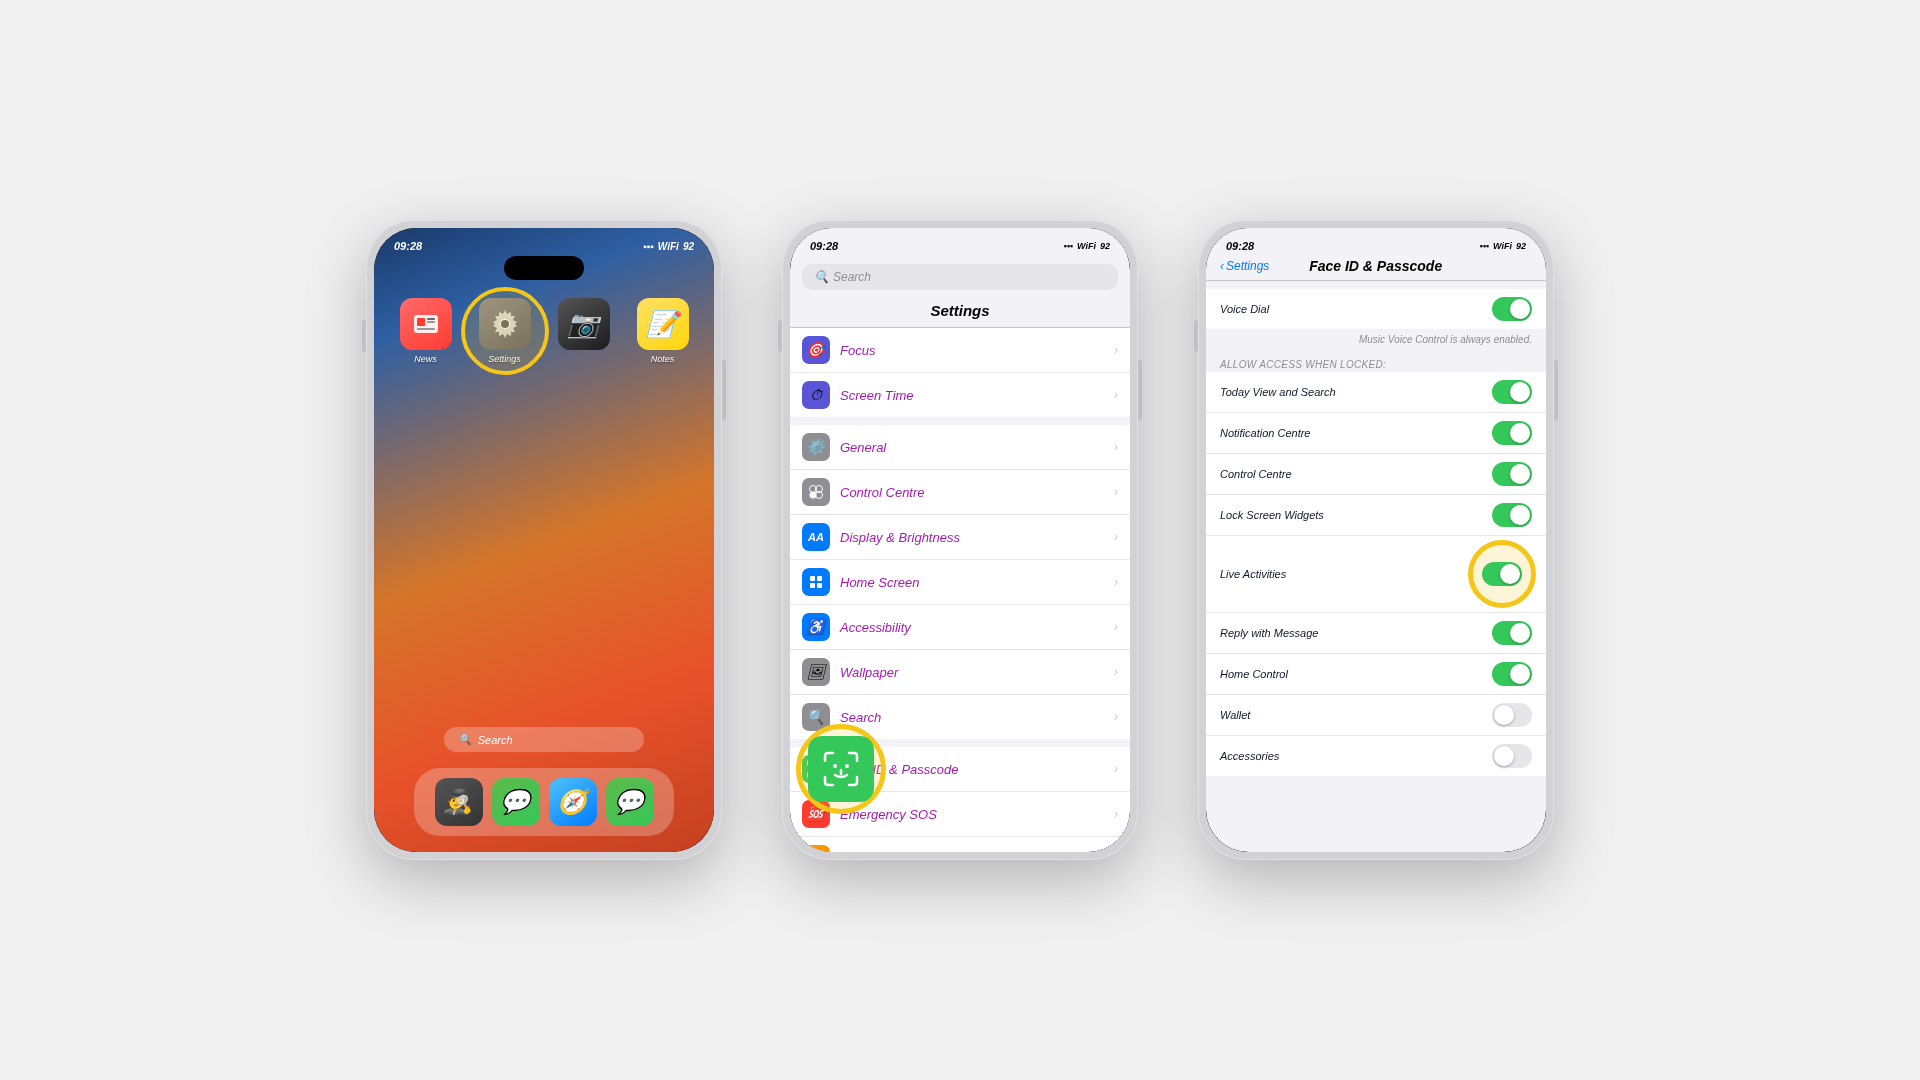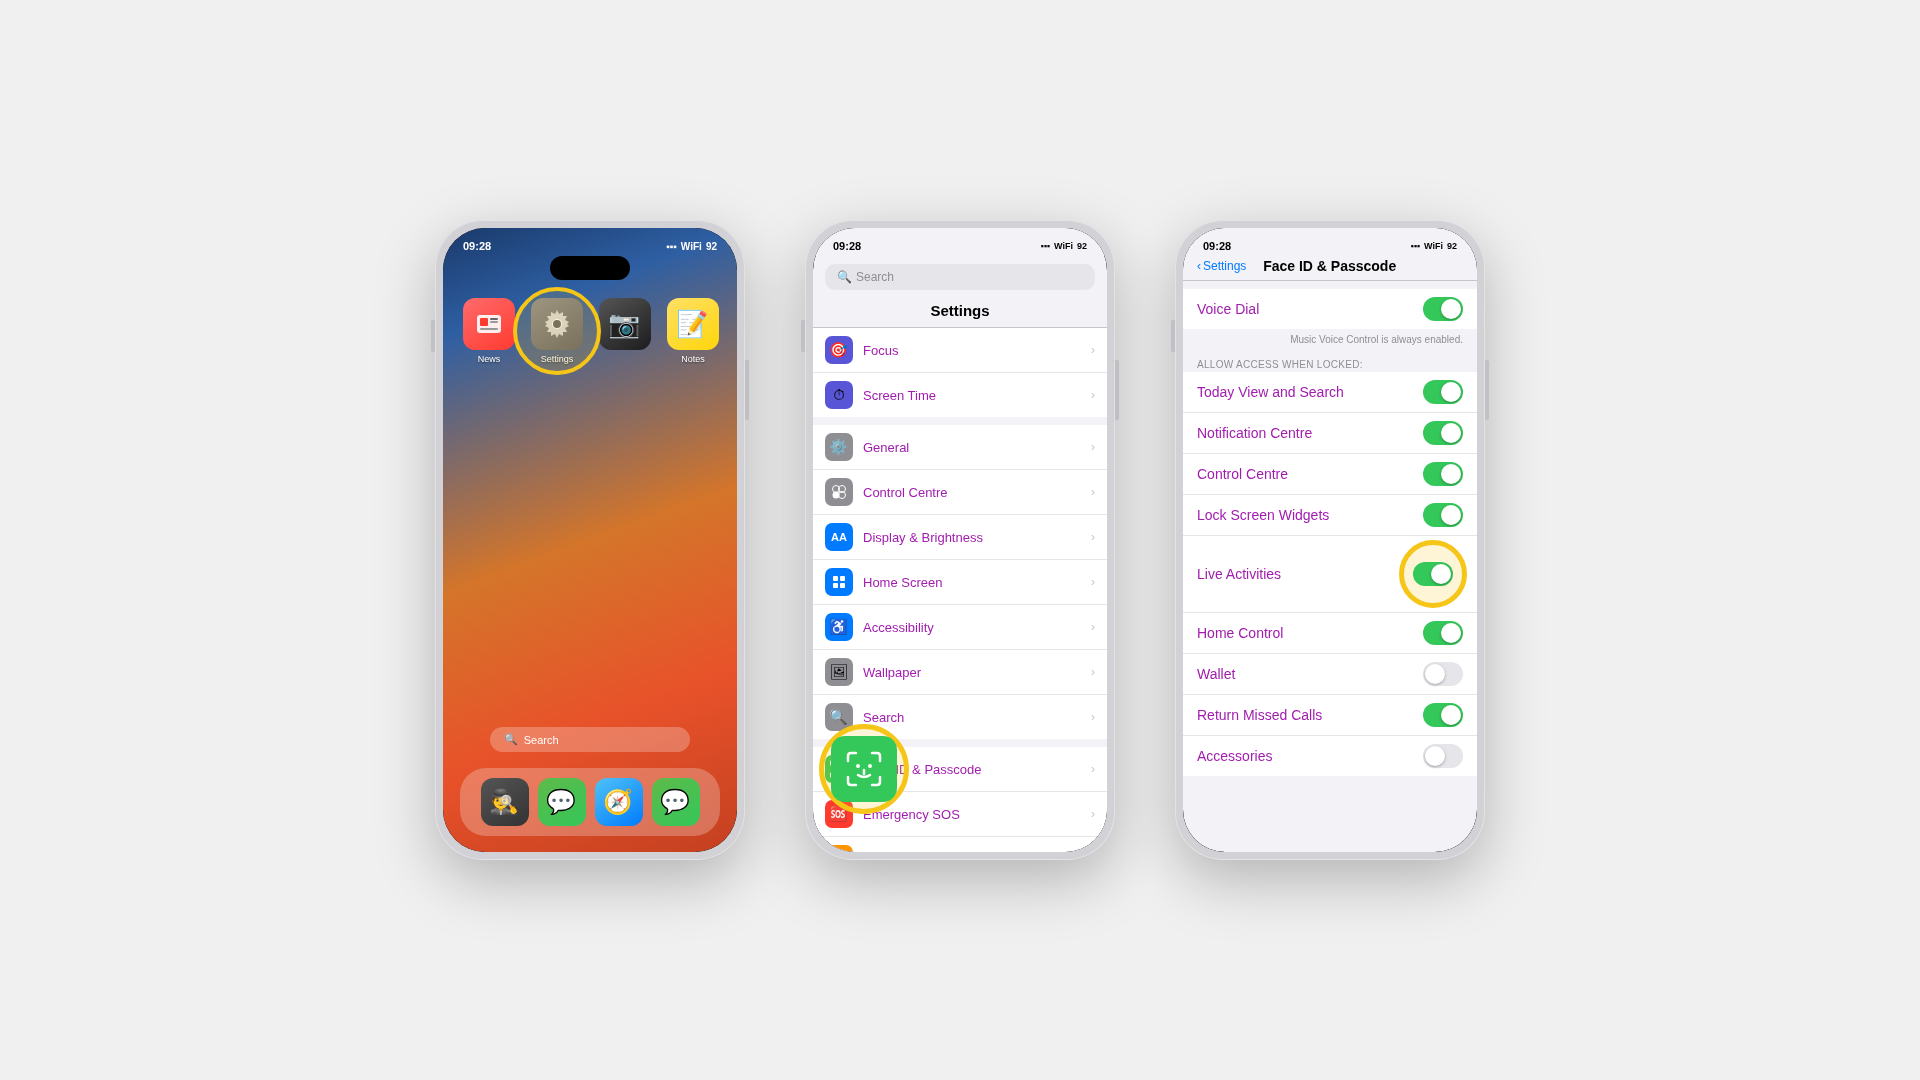--- a/index.html
+++ b/index.html
@@ -10,28 +10,29 @@
       display: flex;
       align-items: center;
       justify-content: center;
       gap: 60px;
       font-family: -apple-system, BlinkMacSystemFont, 'SF Pro Display', 'Helvetica Neue', Arial, sans-serif;
       overflow: hidden;
     }
 
     
     .phone {
-      width: 310px;
+      width: 356px;
       height: 640px;
       background: #d1d1d6;
       border-radius: 48px;
       padding: 8px;
       box-shadow: 0 20px 60px rgba(0,0,0,0.25), inset 0 0 0 1px rgba(255,255,255,0.4);
       position: relative;
       flex-shrink: 0;
+      font-style: italic;
     }
     .phone-inner {
       width: 100%;
       height: 100%;
       background: #000;
       border-radius: 42px;
       overflow: hidden;
       position: relative;
     }
     
@@ -325,22 +326,22 @@
       display: flex;
       align-items: center;
       padding: 8px 14px;
       border-bottom: 0.5px solid #e5e5ea;
     }
     .faceid-list-row:last-child {
       border-bottom: none;
     }
     .faceid-row-label {
       flex: 1;
-      font-size: 14px;
-      color: #a21caf;
+      font-size: 11px;
+      color: #0f172a;
     }
     .section-header-text {
       font-size: 10px;
       color: #8e8e93;
       padding: 6px 14px 2px;
       text-transform: uppercase;
       letter-spacing: 0.3px;
     }
     .section-footer-text {
       font-size: 10px;
@@ -614,35 +615,35 @@
         <div class="faceid-list-row" style="overflow:visible;">
           <span class="faceid-row-label">Live Activities</span>
 
           <div style="position:relative;display:flex;align-items:center;justify-content:center;width:60px;height:60px;">
             <div style="position:absolute;width:68px;height:68px;border-radius:50%;border:5px solid #f5c518;background:rgba(245,197,24,0.18);z-index:1;"></div>
             <div class="toggle-on" style="position:relative;z-index:2;"></div>
           </div>
         </div>
 
 
+        <div class="faceid-list-row">
+          <span class="faceid-row-label">Reply with Message</span>
+          <div class="toggle-on"></div>
+        </div>
 
         <div class="faceid-list-row">
           <span class="faceid-row-label">Home Control</span>
           <div class="toggle-on"></div>
         </div>
 
         <div class="faceid-list-row">
           <span class="faceid-row-label">Wallet</span>
           <div class="toggle-off"></div>
         </div>
 
-        <div class="faceid-list-row">
-          <span class="faceid-row-label">Return Missed Calls</span>
-          <div class="toggle-on"></div>
-        </div>
 
         <div class="faceid-list-row" style="border-bottom:none;justify-content:center;">
           <span class="faceid-row-label">Accessories</span>
           <div class="toggle-off"></div>
         </div>
       </div>
 
     </div>
   </div>
 </div>

